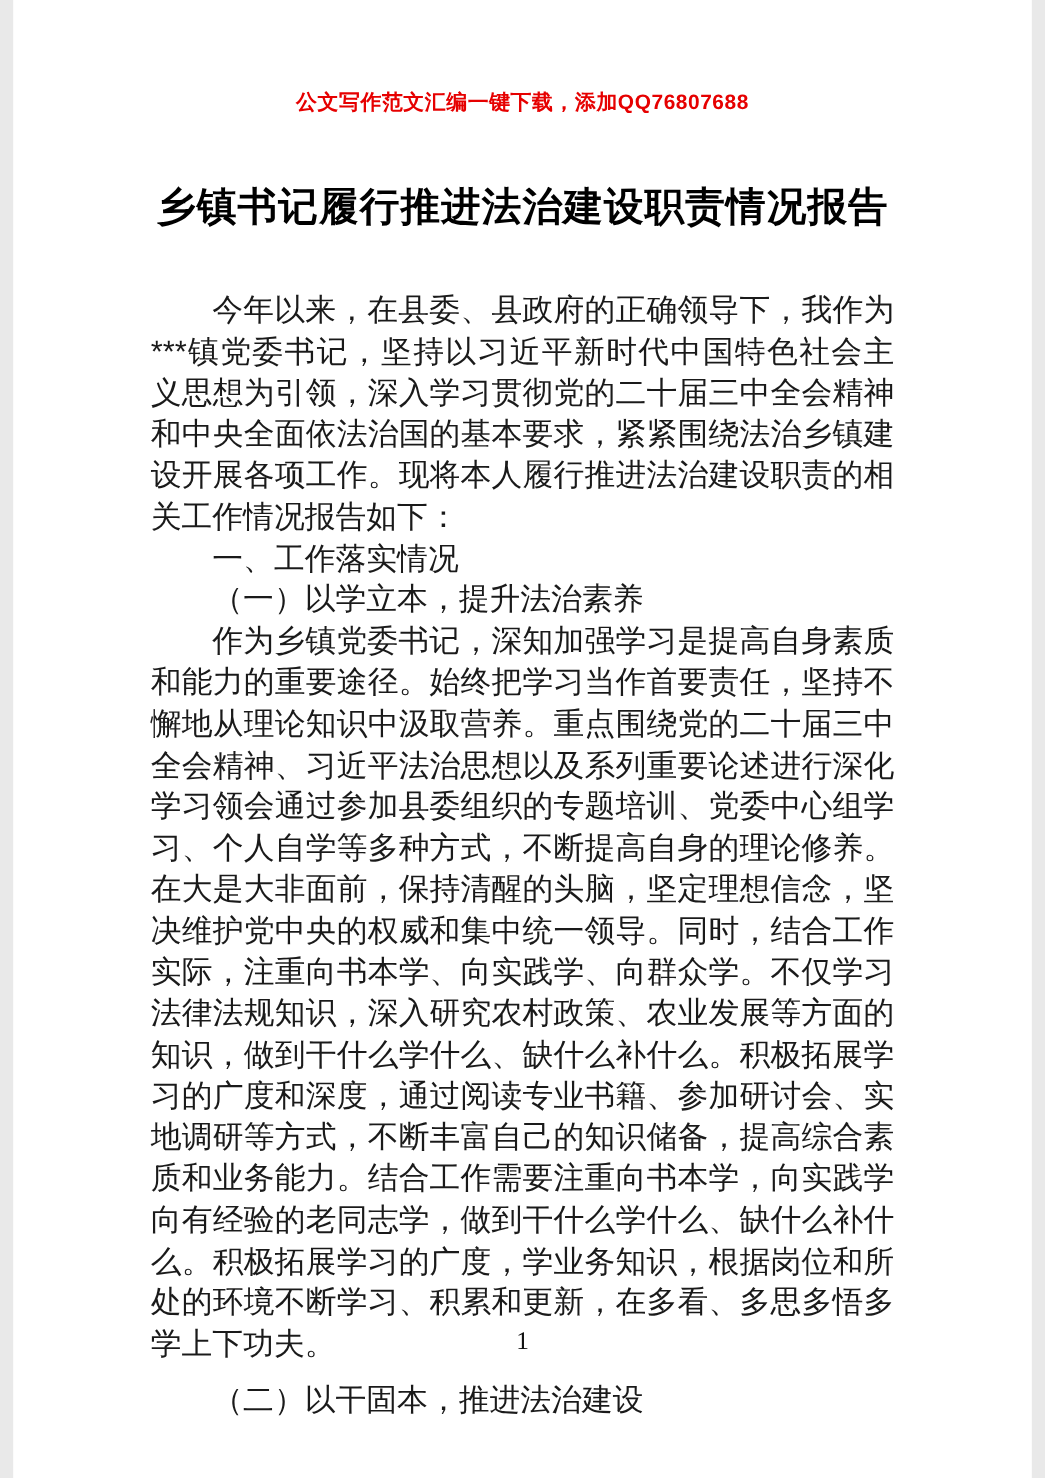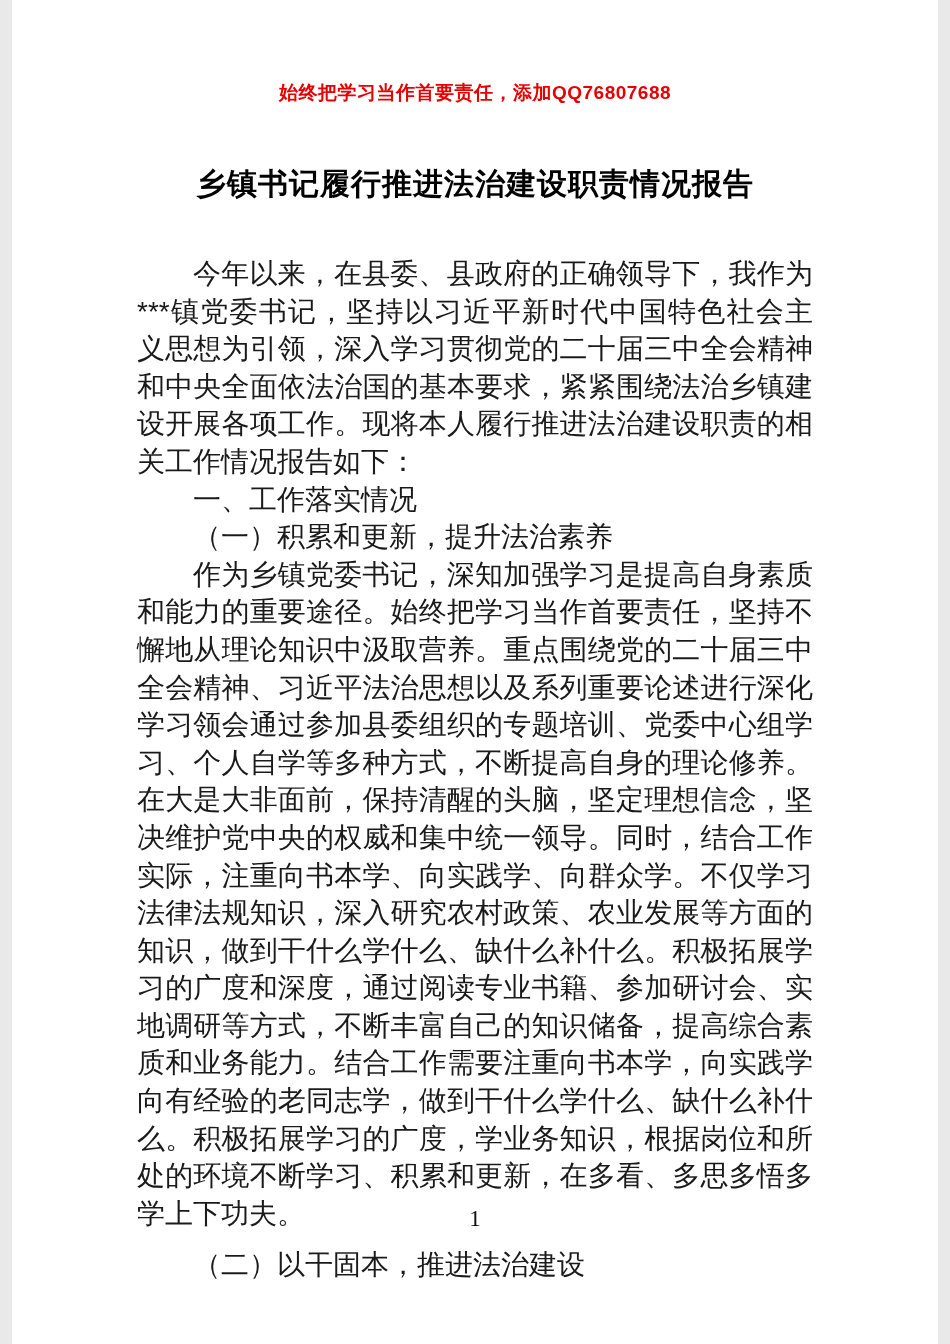--- a/index.html
+++ b/index.html
@@ -27,21 +27,21 @@
     margin-top: 80px;
     text-align: center;
     font-size: 19px;
     font-weight: bold;
     color: #e60000;
     letter-spacing: 0.5px;
   }
   .doc-title {
     margin: 58px 0 0 0;
     text-align: center;
-    font-size: 30px;
+    font-size: 36px;
     font-weight: bold;
     color: #000000;
     letter-spacing: 1px;
   }
   .doc-body {
     margin: 50px auto 0 auto;
     width: 676px;
     font-size: 28px;
     line-height: 37.6px;
     color: #1a1a1a;
@@ -66,26 +66,26 @@
     text-align: center;
     font-size: 23px;
     color: #111111;
     font-family: "Liberation Serif", "DejaVu Serif", serif;
   }
 </style>
 </head>
 <body>
 
 <div class="page">
-  <div class="header-notice" style="color: rgb(230, 0, 0);">始终把学习当作首要责任，添加QQ76807688</div>
+  <div class="header-notice" style="color: rgb(230, 0, 0);">公文写作范文汇编一键下载，添加QQ76807688</div>
 
   <h1 class="doc-title">乡镇书记履行推进法治建设职责情况报告</h1>
 
   <div class="doc-body">
       <p>今年以来，在县委、县政府的正确领导下，我作为***镇党委书记，坚持以习近平新时代中国特色社会主义思想为引领，深入学习贯彻党的二十届三中全会精神和中央全面依法治国的基本要求，紧紧围绕法治乡镇建设开展各项工作。现将本人履行推进法治建设职责的相关工作情况报告如下：</p>
       <p class="bold">一、工作落实情况</p>
-      <p>（一）积累和更新，提升法治素养</p>
+      <p>（一）以学立本，提升法治素养</p>
       <p>作为乡镇党委书记，深知加强学习是提高自身素质和能力的重要途径。始终把学习当作首要责任，坚持不懈地从理论知识中汲取营养。重点围绕党的二十届三中全会精神、习近平法治思想以及系列重要论述进行深化学习领会通过参加县委组织的专题培训、党委中心组学习、个人自学等多种方式，不断提高自身的理论修养。在大是大非面前，保持清醒的头脑，坚定理想信念，坚决维护党中央的权威和集中统一领导。同时，结合工作实际，注重向书本学、向实践学、向群众学。不仅学习法律法规知识，深入研究农村政策、农业发展等方面的知识，做到干什么学什么、缺什么补什么。积极拓展学习的广度和深度，通过阅读专业书籍、参加研讨会、实地调研等方式，不断丰富自己的知识储备，提高综合素质和业务能力。结合工作需要注重向书本学，向实践学向有经验的老同志学，做到干什么学什么、缺什么补什么。积极拓展学习的广度，学业务知识，根据岗位和所处的环境不断学习、积累和更新，在多看、多思多悟多学上下功夫。</p>
       <p class="space-before">（二）以干固本，推进法治建设</p>
     </div>
 
   <div class="page-number">1</div>
 </div>
 
 </body></html>

